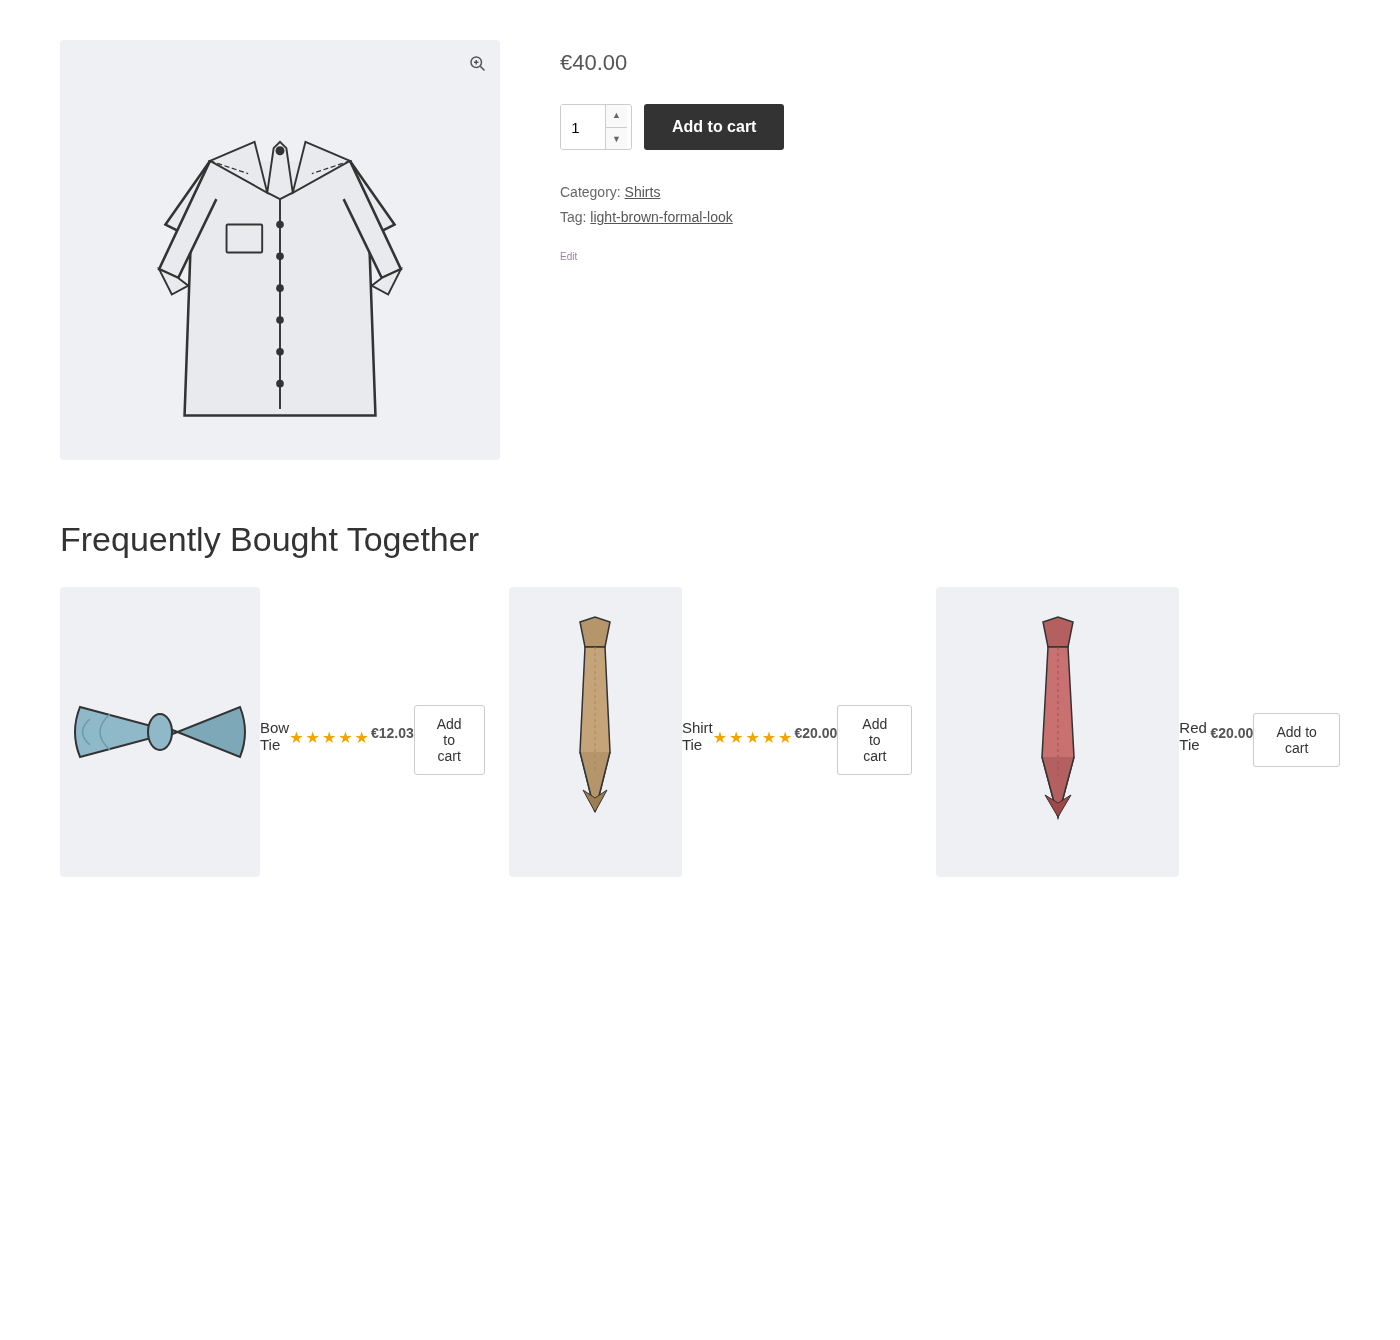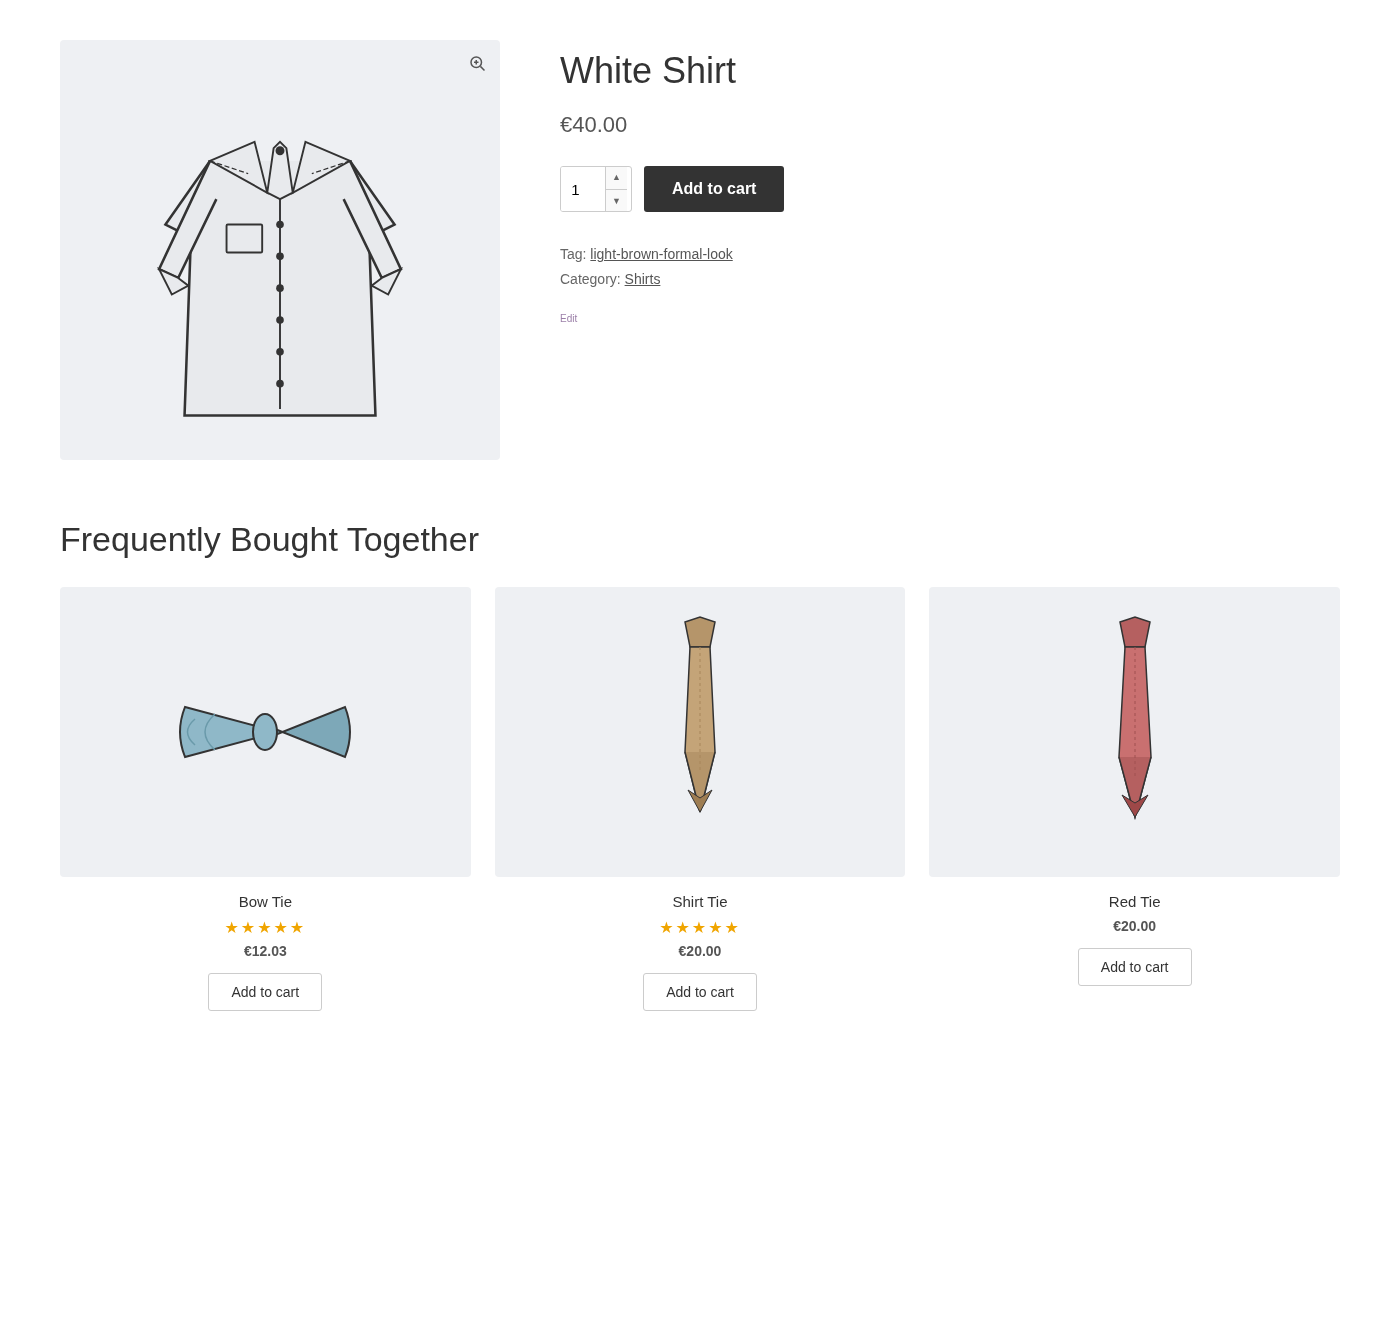--- a/index.html
+++ b/index.html
@@ -156,21 +156,21 @@
     }
 
     .fbt-grid {
       display: grid;
       grid-template-columns: repeat(3, 1fr);
       gap: 24px;
     }
 
     .fbt-card {
       display: flex;
-      flex-direction: column;
+      flex-direction: row;
       align-items: center;
     }
 
     .fbt-image-box {
       background: #eef0f3;
       border-radius: 4px;
       width: 100%;
       height: 290px;
       display: flex;
       align-items: center;
@@ -253,42 +253,41 @@
       <rect x="68" y="120" width="28" height="22" rx="1" fill="#e8eaed" stroke="#333" stroke-width="1.5"></rect>
 
       <circle cx="110" cy="62" r="3.5" fill="#333"></circle>
 
       <line x1="55" y1="70" x2="85" y2="80" stroke="#333" stroke-width="1" stroke-dasharray="4,2"></line>
       <line x1="165" y1="70" x2="135" y2="80" stroke="#333" stroke-width="1" stroke-dasharray="4,2"></line>
     </svg>
   </div>
 
   <div class="product-details">
-    <h1 class="product-title">White Shirt</h1>
     <div class="product-price">€40.00</div>
 
     <div class="add-to-cart-row">
       <div class="qty-input-wrapper">
         <input class="qty-input" type="number" value="1" min="1" style="">
         <div class="qty-arrows">
           <button class="qty-arrow">▲</button>
           <button class="qty-arrow">▼</button>
         </div>
       </div>
       <button class="add-to-cart-btn">Add to cart</button>
     </div>
 
     <div class="product-meta">
       <div>
+        <span>Category:</span>
+        <a href="#">Shirts</a>
+      </div>
+      <div>
         <span>Tag:</span>
         <a href="#">light-brown-formal-look</a>
-      </div>
-      <div>
-        <span>Category:</span>
-        <a href="#">Shirts</a>
       </div>
     </div>
 
     <a href="#" class="edit-link">Edit</a>
   </div>
 </div>
 
 <div class="fbt-section">
   <h2 class="fbt-title">Frequently Bought Together</h2>
 

